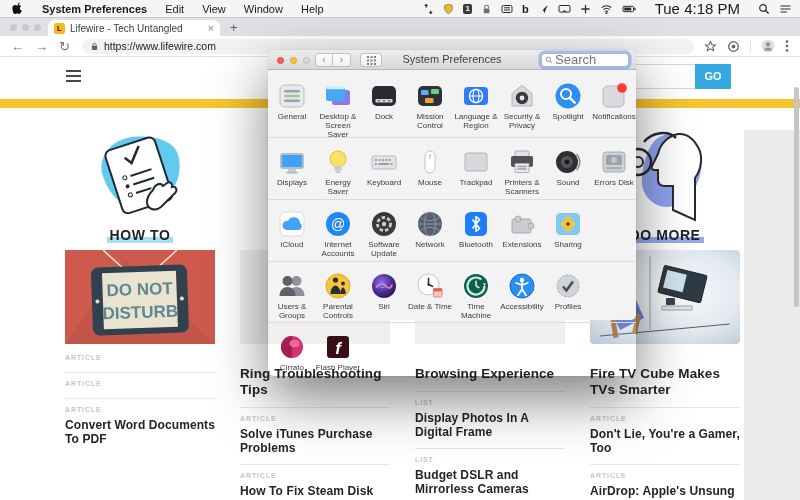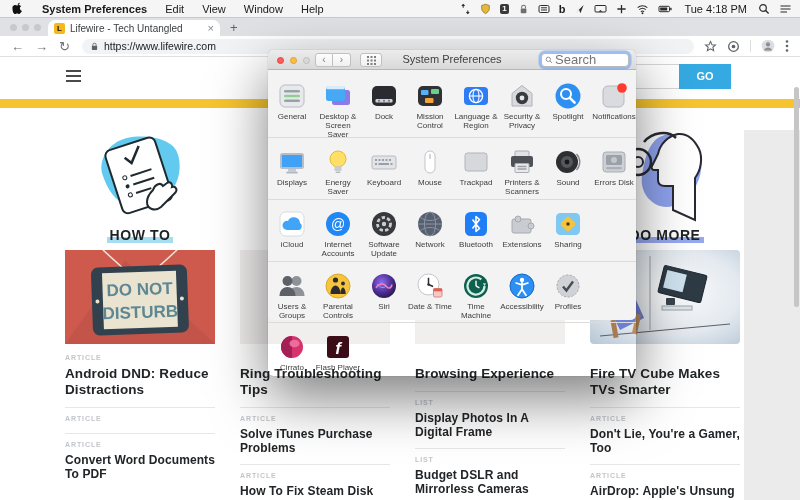--- a/index.html
+++ b/index.html
@@ -9,21 +9,21 @@
   
   #menubar{position:absolute;top:0;left:0;width:800px;height:18px;background:#f5f5f6;border-bottom:1px solid #c9c9c9;display:flex;align-items:center;font-size:11px;color:#1a1a1a;z-index:40;}
   #menubar .apple{margin:0 10px 0 12px;display:flex;align-items:center;}
   #menubar .mitem{padding:0 9px;white-space:nowrap;}
   #menubar .mitem.app{font-weight:700;}
   #menubar .spacer{flex:1;}
   #menubar .status{display:flex;align-items:center;gap:9px;margin-right:8px;}
   #menubar .status svg{display:block;}
   #menubar .badge1{background:#3a3a3c;color:#fff;font-size:8px;font-weight:700;border-radius:2px;padding:0 2px;line-height:10px;height:10px;}
   #menubar .bapp{font-weight:700;font-size:11px;}
-  #menubar .time{font-size:11px;margin:0 2px;white-space:nowrap;text-align:right;}
+  #menubar .time{font-size:15px;margin:0 9px;white-space:nowrap;text-align:right;}
 
   
   #browser{position:absolute;top:18px;left:0;width:800px;height:482px;background:#fff;z-index:1;}
   #tabstrip{position:absolute;top:0;left:0;right:0;height:18px;background:#dfe1e5;}
   .tl{position:absolute;top:6px;width:7px;height:7px;border-radius:50%;background:#c7c9cc;}
   #tab{position:absolute;left:48px;top:2px;width:172px;height:16px;background:#fff;border-radius:7px 7px 0 0;display:flex;align-items:center;padding:0 6px;font-size:10px;color:#3c4043;}
   #tab .fav{width:11px;height:11px;background:#f7b718;color:#111;font-weight:700;font-size:8px;line-height:11px;text-align:center;border-radius:2px;margin-right:5px;flex:none;}
   #tab .ttl{flex:1;overflow:hidden;white-space:nowrap;}
   #tab .x{color:#80868b;font-size:11px;margin-left:4px;}
   #newtab{position:absolute;left:230px;top:2px;font-size:13px;color:#5f6368;}
@@ -33,21 +33,21 @@
   #omnibox svg{margin-right:5px;flex:none;}
   #toolbar .ricons{display:flex;align-items:center;gap:10px;margin-left:10px;color:#5f6368;}
   #toolbar .divider{width:1px;height:12px;background:#dadce0;}
 
   
   #page{position:absolute;top:39px;left:0;right:0;bottom:0;background:#fff;overflow:hidden;}
   #hamburger{position:absolute;left:66px;top:13px;width:15px;}
   #hamburger div{height:2px;background:#4a4a4a;margin-bottom:3px;}
   #topsearch{position:absolute;top:7px;right:69px;display:flex;}
   #topsearch input{width:125px;height:25px;border:1px solid #d6d6d6;border-right:none;font-size:11px;padding:0 6px;outline:none;}
-  #topsearch .go{width:52px;height:25px;background:#35a9e1;color:#fff;font-weight:700;font-size:11px;border:none;line-height:25px;text-align:center;}
+  #topsearch .go{width:36px;height:25px;background:#35a9e1;color:#fff;font-weight:700;font-size:11px;border:none;line-height:25px;text-align:center;}
   #yellowbar{position:absolute;top:42px;left:0;right:0;height:9px;}
   #cols{position:absolute;top:51px;left:0;right:0;bottom:0;background:#fff;}
   #rightstrip{position:absolute;right:0;top:22px;width:56px;bottom:0;background:#ebebeb;}
   #scrollbar{position:absolute;right:1px;top:30px;width:5px;height:220px;background:#c6c6c6;border-radius:3px;}
   .colwrap{position:absolute;left:65px;top:20px;display:flex;gap:25px;}
   .col{width:150px;}
   .illus{height:98px;}
   .illus svg{display:block;margin:0 auto;}
   .spacer98{height:98px;}
   .banner{height:22px;text-align:center;}
@@ -236,21 +236,20 @@
                     <rect x="38" y="22" width="74" height="56" fill="#eae3d0"></rect>
                     <text x="75" y="45" text-anchor="middle" font-size="17" font-weight="bold" fill="#5e8794" font-family="Liberation Sans">DO NOT</text>
                     <text x="75" y="68" text-anchor="middle" font-size="17" font-weight="bold" fill="#5e8794" font-family="Liberation Sans">DISTURB</text>
                     <circle cx="32.5" cy="50" r="2" fill="#eae3d0"></circle>
                     <circle cx="117" cy="50" r="2" fill="#eae3d0"></circle>
                   </g>
                 </svg></div>
               <div class="entries">
                 <div class="entry featured">
                   <div class="elabel">ARTICLE</div>
-                  <div class="etitle">Android DND: Reduce Distractions</div>
                 </div>
                 <div class="entry">
                   <div class="elabel">ARTICLE</div>
                 </div>
                 <div class="entry">
                   <div class="elabel">ARTICLE</div>
                   <div class="etitle">Convert Word Documents To PDF</div>
                 </div>
               </div>
             </div>

